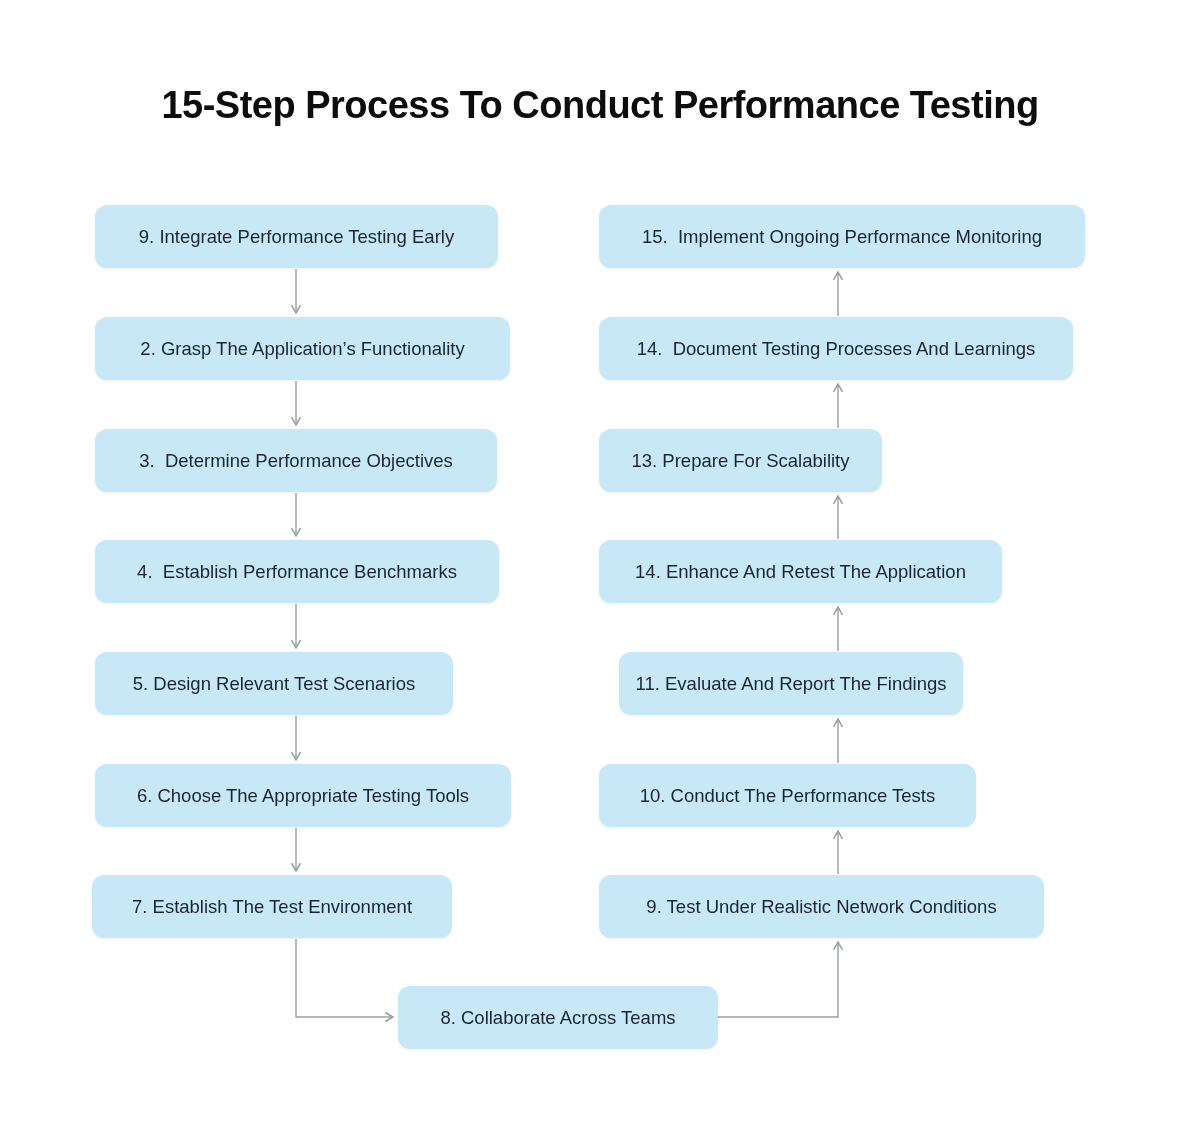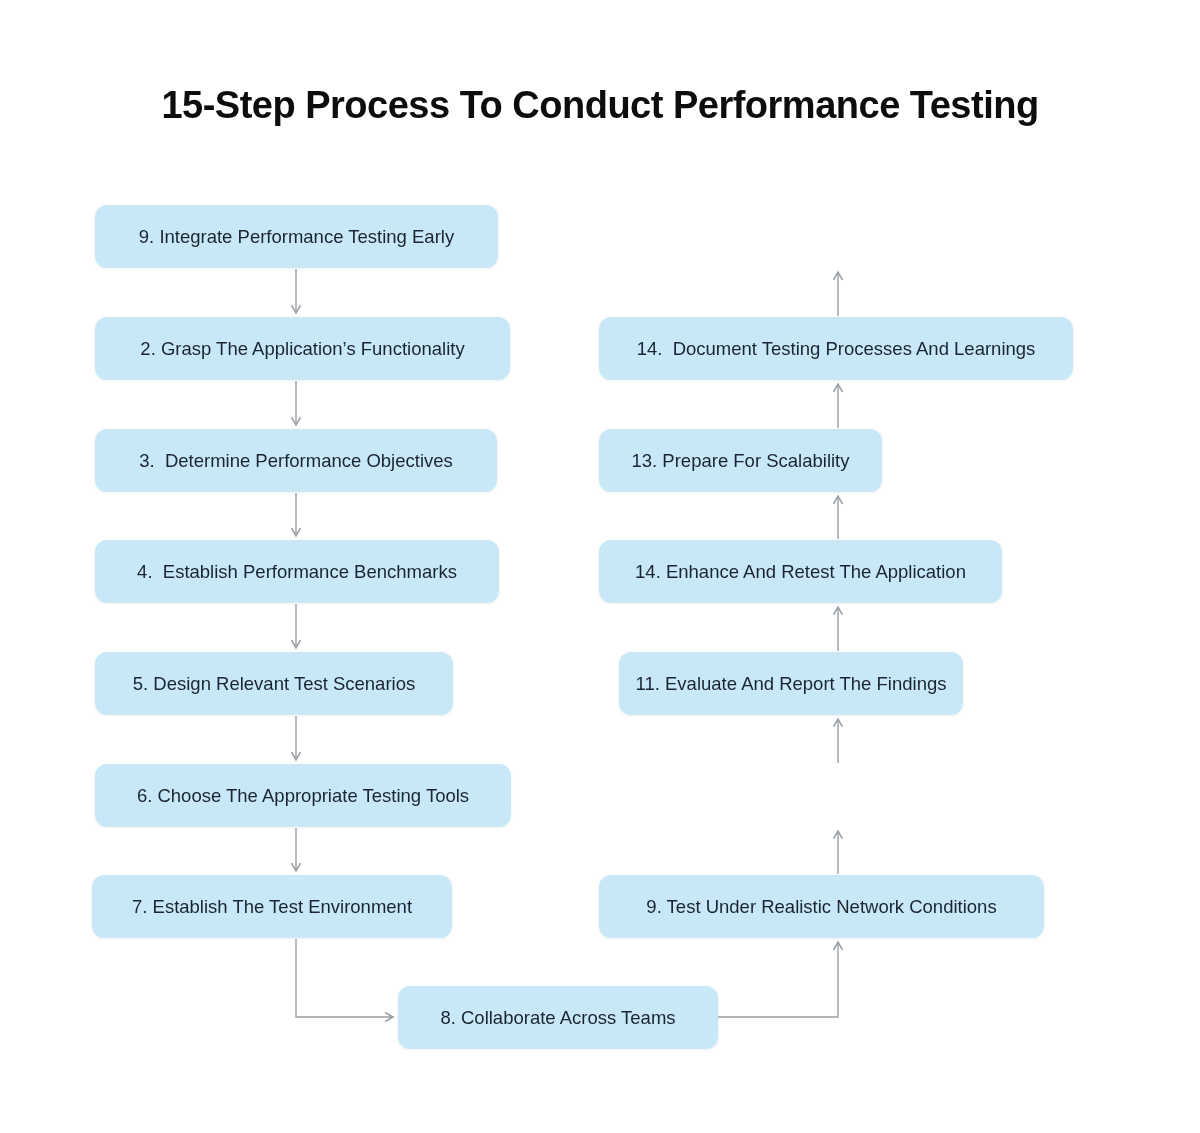--- a/index.html
+++ b/index.html
@@ -120,26 +120,32 @@
     <span>7. Establish The Test Environment</span>
   </div>
 
   <div class="box" style="left:398px; top:986px; width:320px;">
     <span>8. Collaborate Across Teams</span>
   </div>
 
   <div class="box" style="left:599px; top:875px; width:445px;">
     <span>9. Test Under Realistic Network Conditions</span>
   </div>
+  <div class="box" style="left:599px; top:764px; width:377px;">
+    <span>10. Conduct The Performance Tests</span>
+  </div>
   <div class="box" style="left:619px; top:652px; width:344px;">
     <span>11. Evaluate And Report The Findings</span>
   </div>
   <div class="box" style="left:599px; top:540px; width:403px;">
     <span>14. Enhance And Retest The Application</span>
   </div>
   <div class="box" style="left:599px; top:429px; width:283px;">
     <span>13. Prepare For Scalability</span>
   </div>
   <div class="box" style="left:599px; top:317px; width:474px;">
     <span>14.  Document Testing Processes And Learnings</span>
   </div>
+  <div class="box" style="left:599px; top:205px; width:486px;">
+    <span>15.  Implement Ongoing Performance Monitoring</span>
+  </div>
 
 </div>
 
 </body></html>

